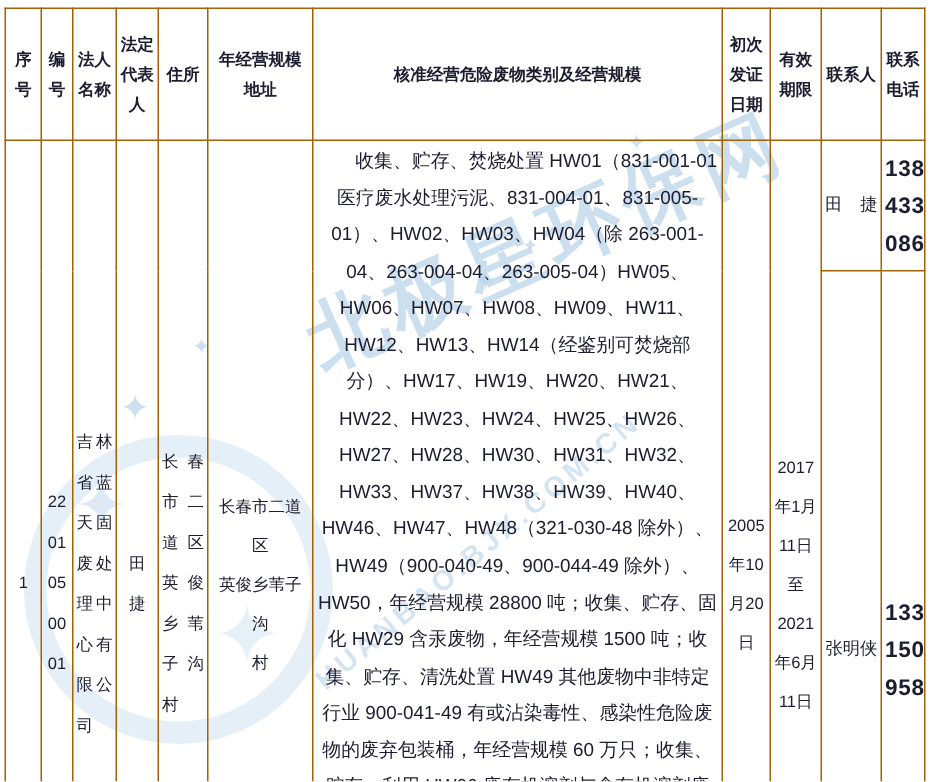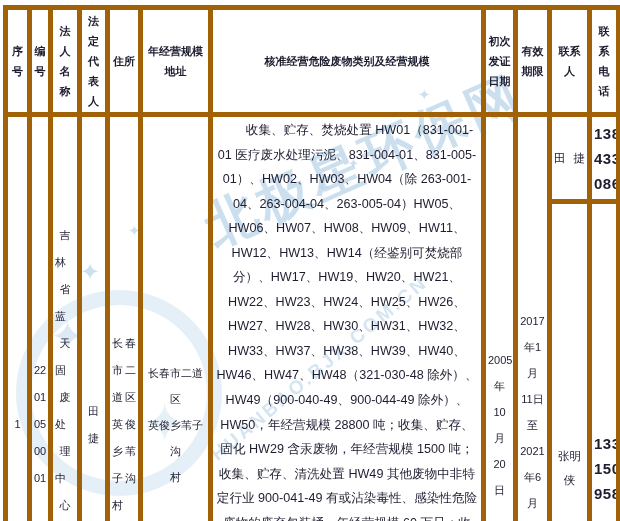--- a/index.html
+++ b/index.html
@@ -22,21 +22,21 @@
   .ws4{left:348px;top:156px;font-size:13px;}
   .ws5{left:50px;top:312px;font-size:42px;color:#cfe2f1;}
   .ws6{left:142px;top:392px;font-size:54px;color:#cfe2f1;opacity:.5;}
   .ws7{left:418px;top:86px;font-size:15px;}
   
   .doc-table{
     position:absolute;left:3px;top:5px;z-index:1;
     border-collapse:collapse;table-layout:fixed;width:613px;height:508px;
   }
   .doc-table th,.doc-table td{
-    border:5px solid #a16207;background:transparent;text-align:center;vertical-align:middle;
+    border:1px solid #a16207;background:transparent;text-align:center;vertical-align:middle;
     white-space:pre-line;padding:1px 2px;overflow:hidden;
   }
   .doc-table th{font-size:11px;font-weight:bold;line-height:20px;}
   .hrow{height:88px;}
   .r1{height:87px;}
   .v{font-size:11px;line-height:27px;}
   .spread{text-align:justify;text-align-last:justify;padding:0 5px;}
   .addr{font-size:11px;line-height:26px;text-align:left;padding:0 2px;}
   .scope{
     vertical-align:top;text-align:justify;white-space:normal;

